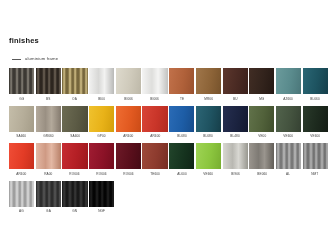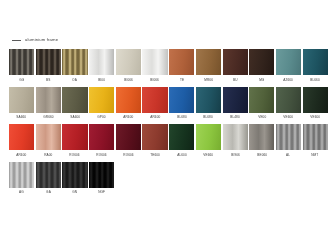--- a/index.html
+++ b/index.html
@@ -84,20 +84,21 @@
     margin-bottom: 2.5px;
     white-space: nowrap;
     transform: scale(0.95);
   }
 </style>
 </head>
 <body>
 
 <div class="page">
 
+  <div class="page-title">finishes</div>
 
   <div class="legend">
     <span class="legend-dash"></span>
     <span class="legend-label">aluminium frame</span>
   </div>
 
   <div class="grid" id="swatch-grid">
       <div class="swatch-row">
         <div class="swatch-cell">
           <div class="swatch-chip" style="background: repeating-linear-gradient(90deg, rgb(53, 50, 45) 0px, rgb(75, 71, 65) 1px, rgb(141, 136, 126) 2px, rgb(75, 71, 65) 3.5px, rgb(53, 50, 45) 5px, rgb(75, 71, 65) 6.5px, rgb(141, 136, 126) 8px, rgb(75, 71, 65) 9.5px, rgb(53, 50, 45) 11px);"></div>

